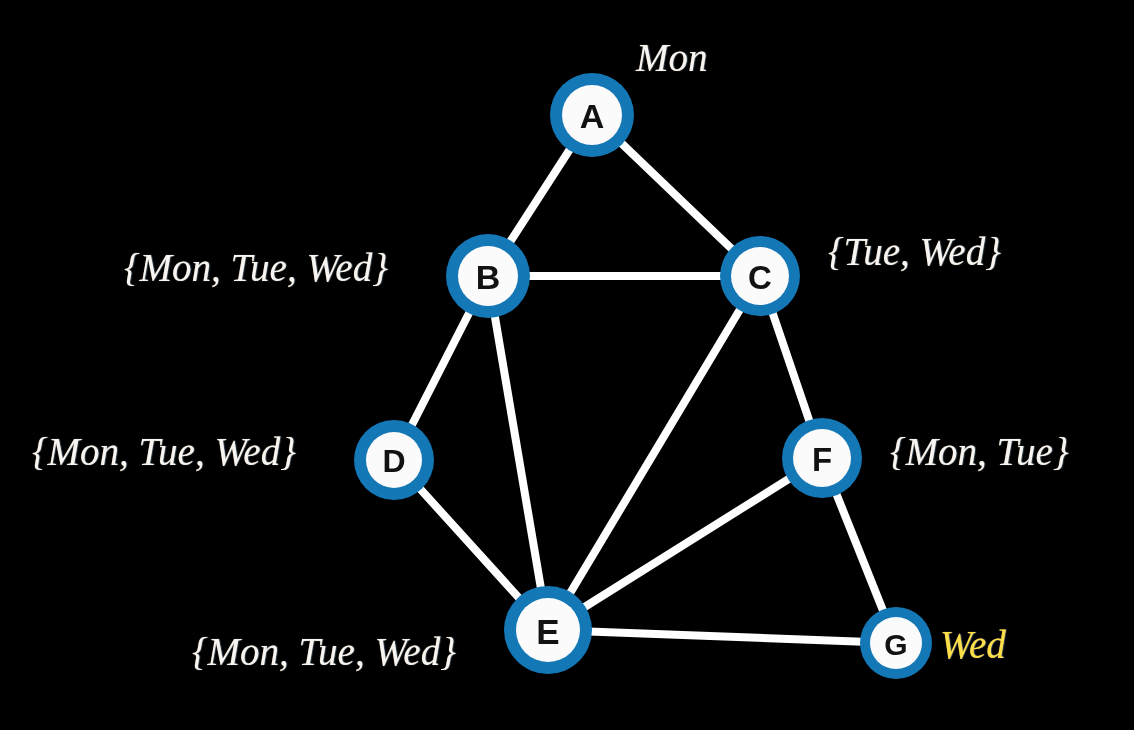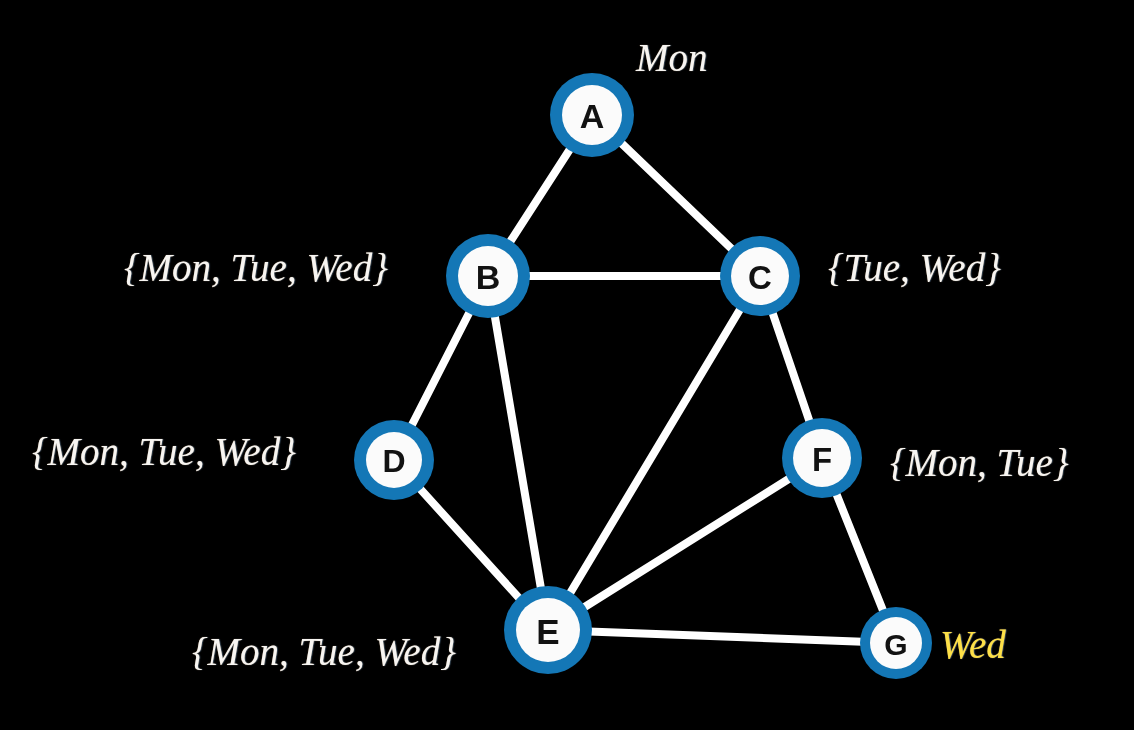--- a/index.html
+++ b/index.html
@@ -109,20 +109,20 @@
           <circle cx="896" cy="643" r="36" class="node-ring" fill="#1477b6"></circle>
           <circle cx="896" cy="643" r="26" class="node-inner" fill="#fbfbfb"></circle>
           <text x="896" y="644" class="node-letter" font-size="30" fill="#121212">G</text>
         </g>
       </g>
   </svg>
 
   <div id="labels-layer">
       <div class="domain-label" style="left: 636px; top: 38px; color: rgb(247, 245, 242);">Mon</div>
       <div class="domain-label" style="left: 124px; top: 248px; color: rgb(247, 245, 242);">{Mon, Tue, Wed}</div>
-      <div class="domain-label" style="left: 828px; top: 248px; color: rgb(247, 245, 242);">{Tue, Wed}</div>
+      <div class="domain-label" style="left: 828px; top: 232px; color: rgb(247, 245, 242);">{Tue, Wed}</div>
       <div class="domain-label" style="left: 32px; top: 432px; color: rgb(247, 245, 242);">{Mon, Tue, Wed}</div>
       <div class="domain-label" style="left: 192px; top: 632px; color: rgb(247, 245, 242);">{Mon, Tue, Wed}</div>
-      <div class="domain-label" style="left: 890px; top: 443px; color: rgb(247, 245, 242);">{Mon, Tue}</div>
+      <div class="domain-label" style="left: 890px; top: 432px; color: rgb(247, 245, 242);">{Mon, Tue}</div>
       <div class="domain-label" style="left: 940px; top: 625px; color: #fde047;">Wed</div>
     </div>
 
 </div>
 
 </body></html>

